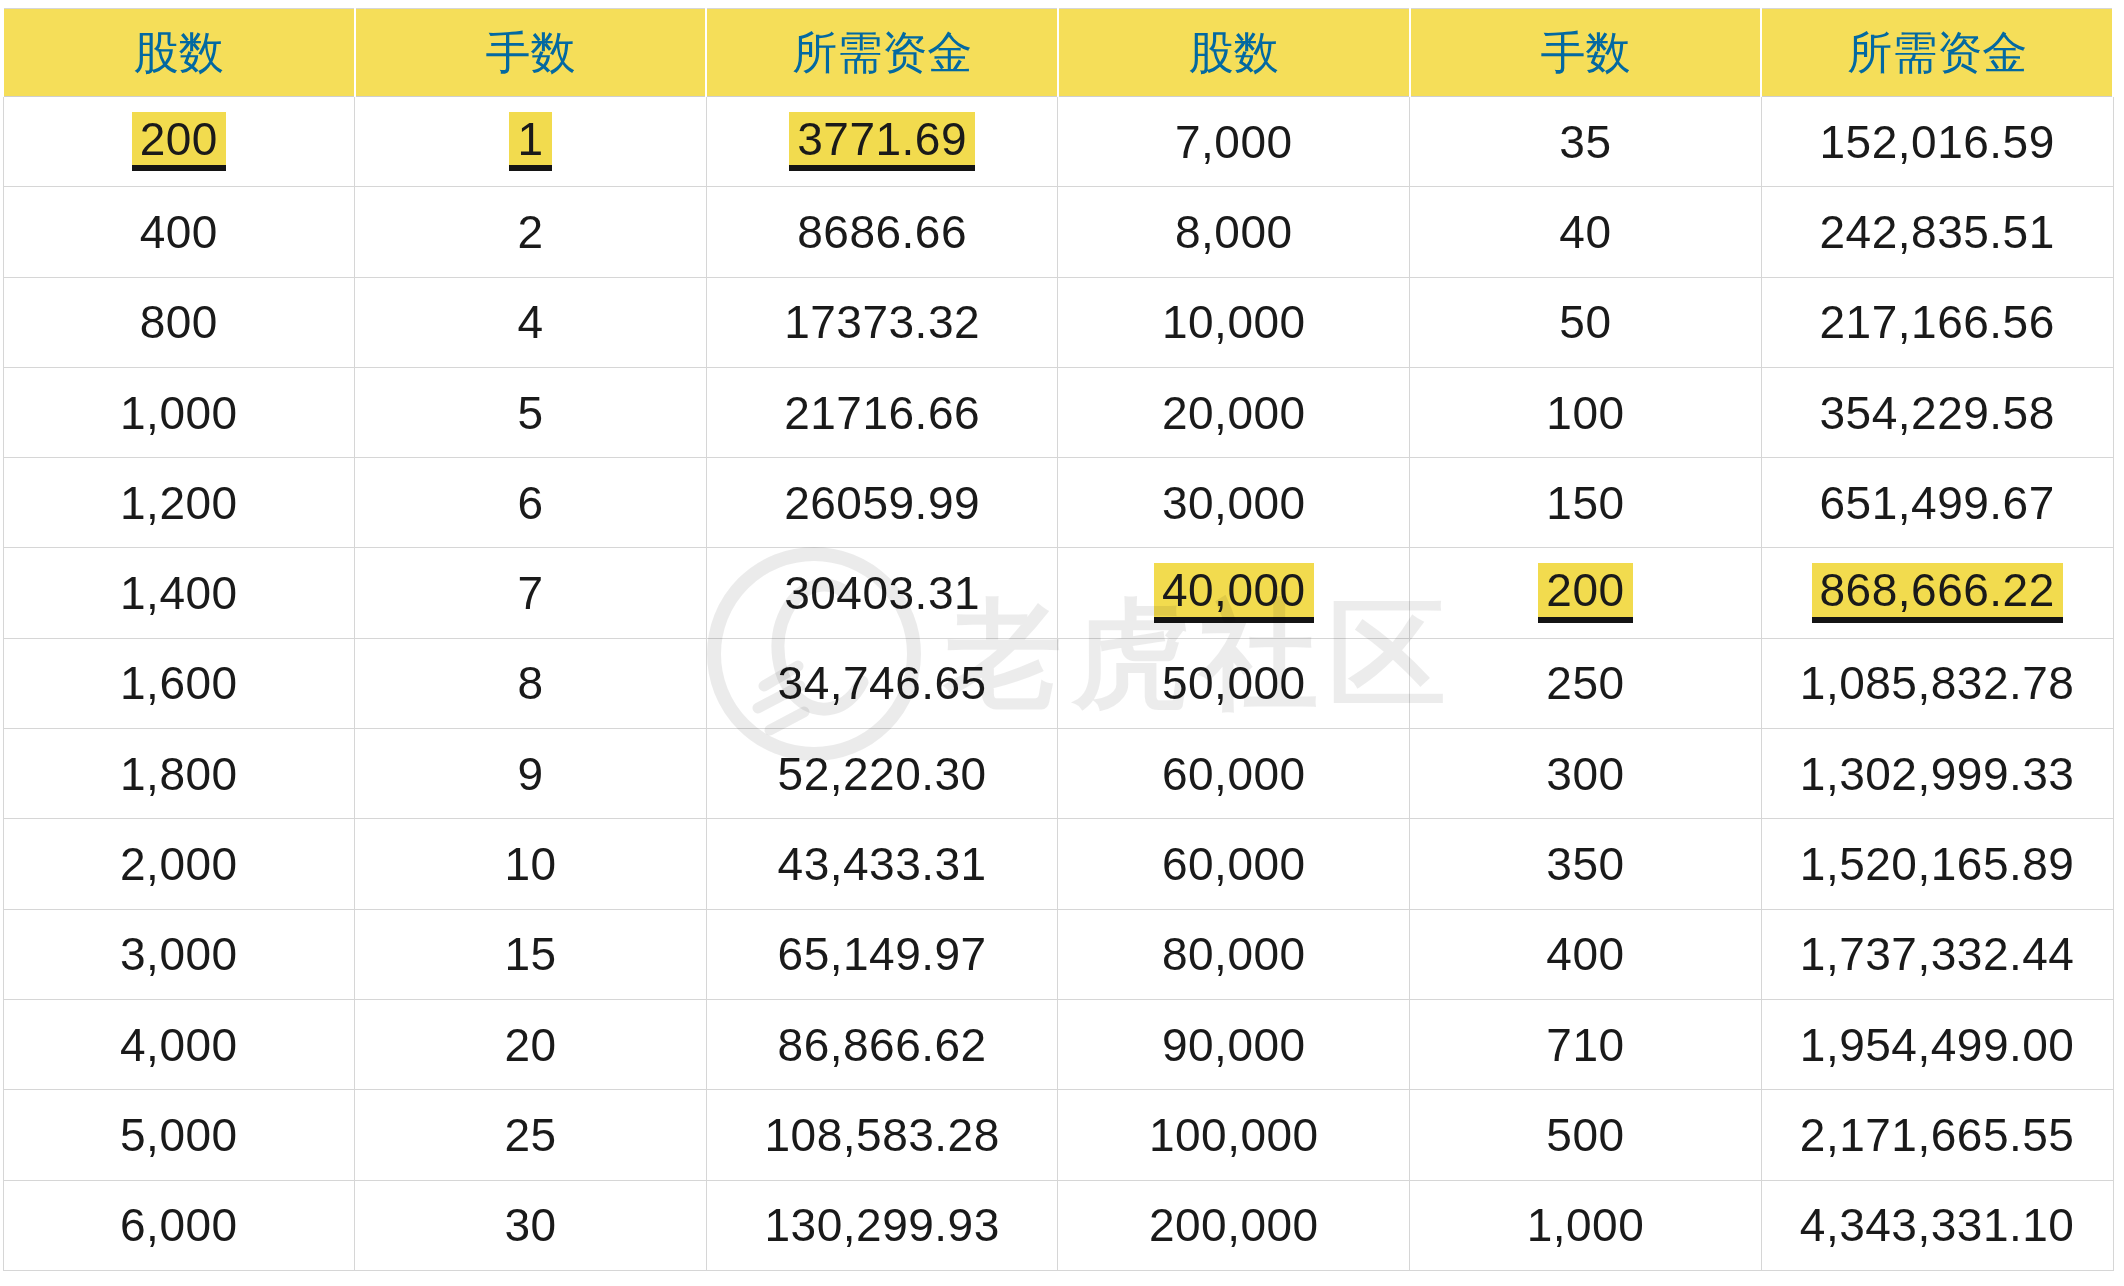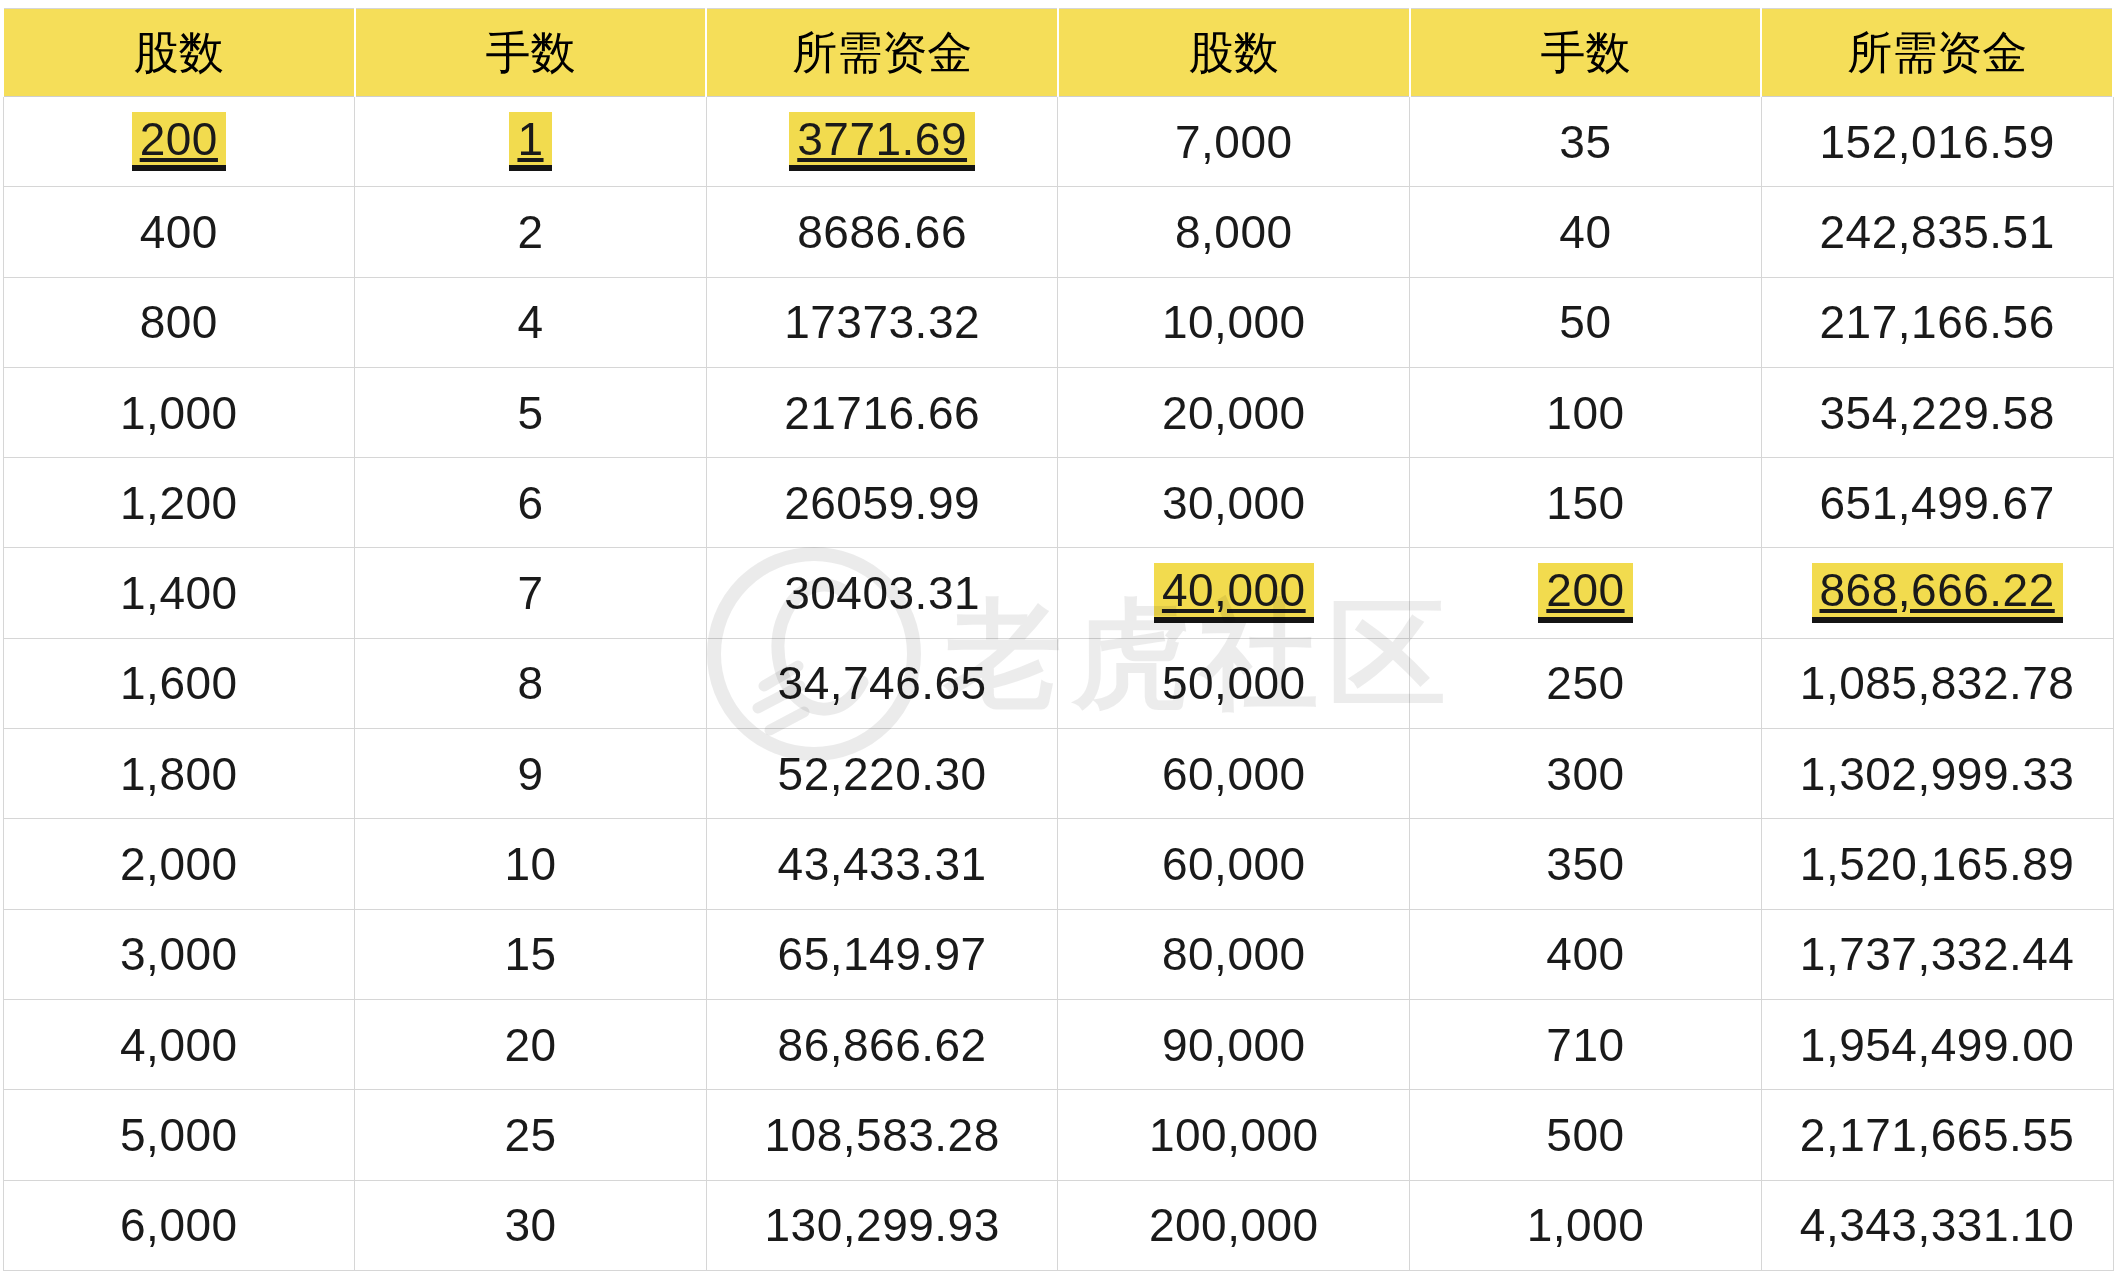--- a/index.html
+++ b/index.html
@@ -21,21 +21,21 @@
     border-collapse:collapse;
     table-layout:fixed;
     border:1px solid #d6d6d6;
   }
   col{width:16.666%;}
   th{
     height:85px;
     background:#F5DE59;
     font-size:45px;
     font-weight:400;
-    color:#000000;
+    color:#0369a1;
     text-align:center;
     vertical-align:middle;
     border-left:2px solid #ffffff;
     border-right:2px solid #ffffff;
     border-bottom:1px solid #cfcfcf;
   }
   td{
     font-size:46px;
     text-align:center;
     vertical-align:middle;
@@ -43,21 +43,20 @@
     color:#1a1a1a;
     letter-spacing:0.5px;
   }
   tbody tr{height:84px;}
   .hl{
     display:inline-block;
     background:#F2DB4E;
     border-bottom:6px solid #141414;
     padding:3px 8px 2px 8px;
     line-height:1.05;
-    text-decoration:underline;
   }
   .watermark{
     position:absolute;
     left:700px; top:540px;
     display:flex;
     align-items:center;
     gap:16px;
     pointer-events:none;
     user-select:none;
     justify-content:flex-end;

